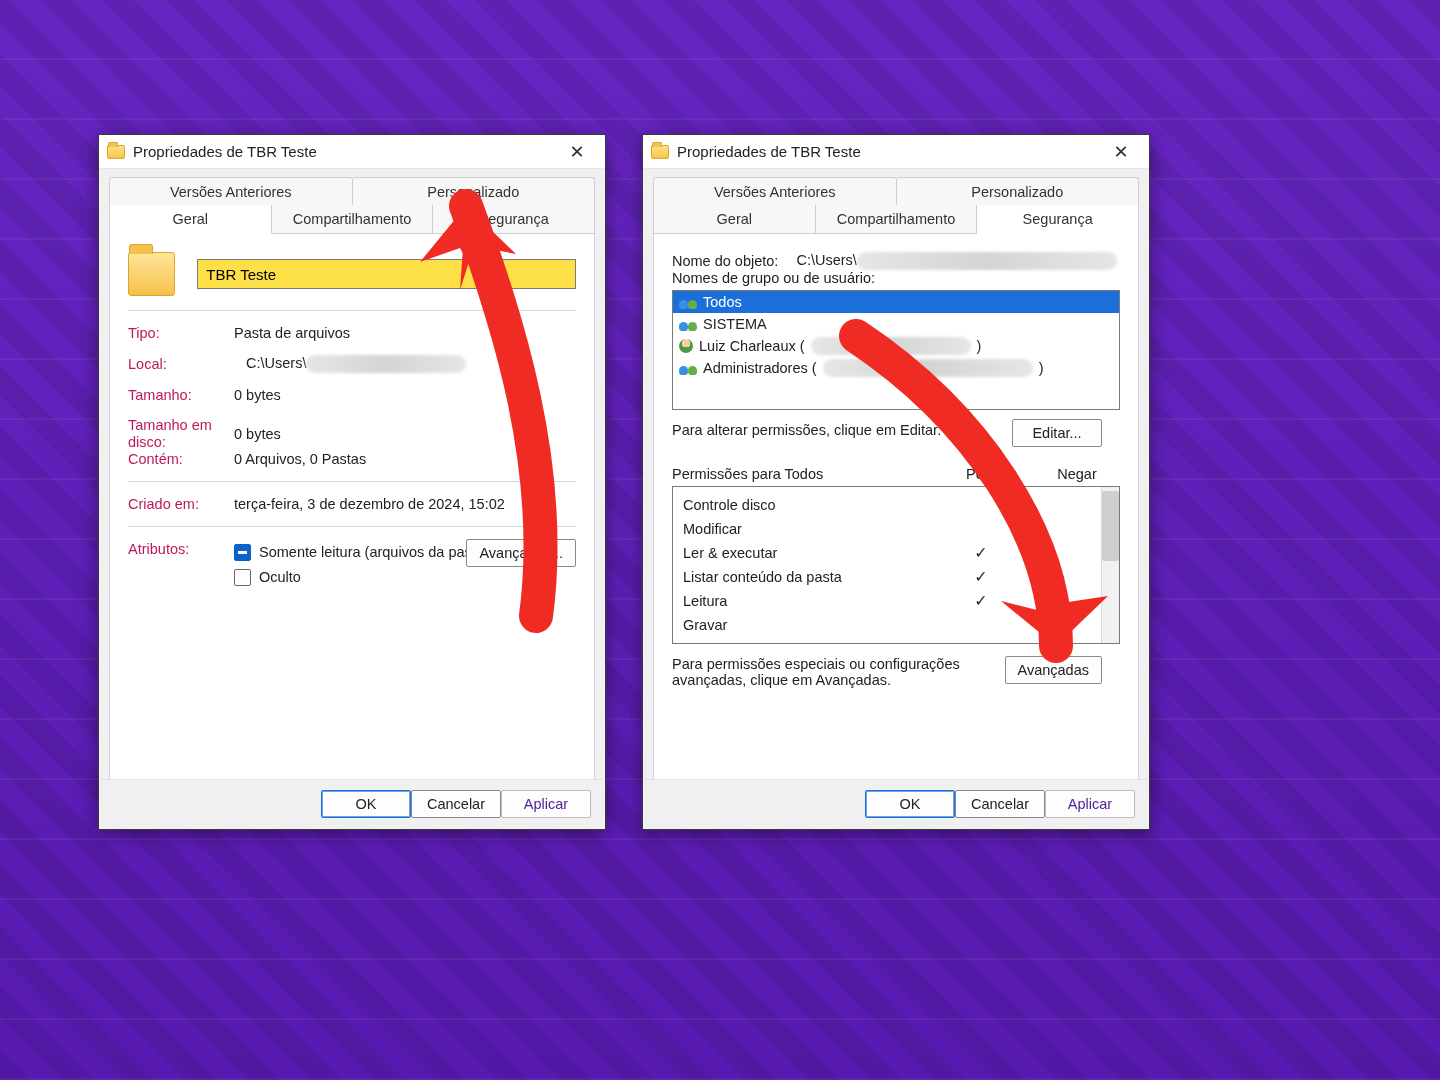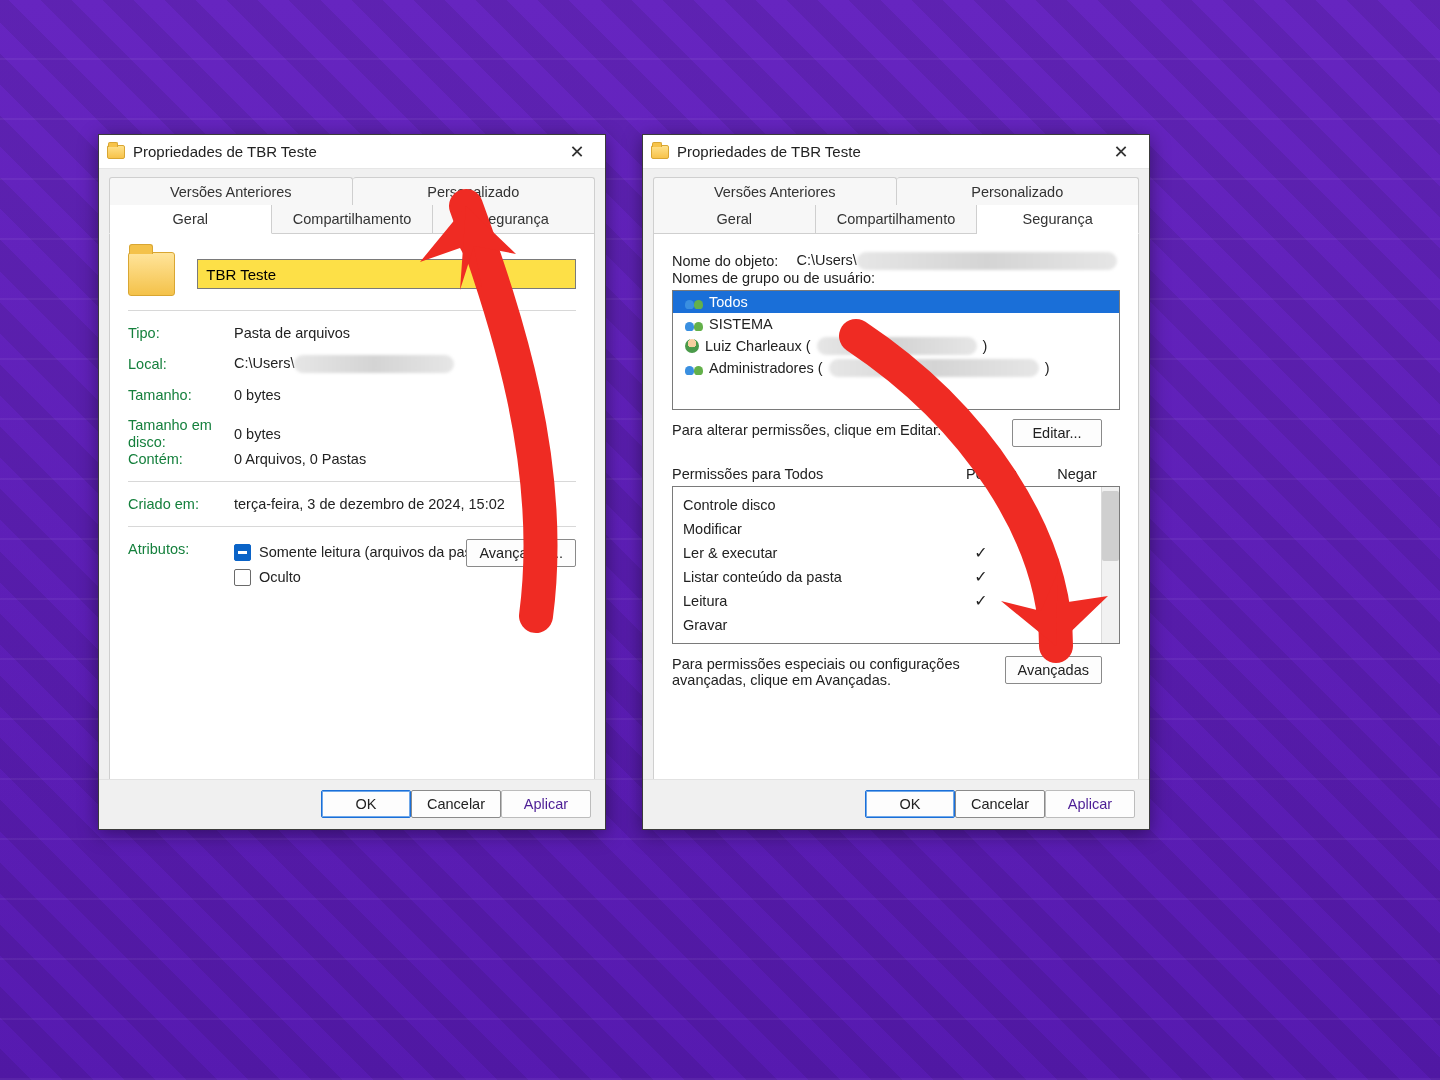--- a/index.html
+++ b/index.html
@@ -90,21 +90,21 @@
     border: 1px solid #cfcfcf;
     border-top: none;
     height: calc(100% - 130px);
     padding: 18px 18px 10px 18px;
     position: relative;
     overflow: hidden;
   }
 
   
   .row { display: flex; align-items: center; }
-  .labelcol { width: 106px; color: #15803d; }
+  .labelcol { width: 106px; color: #be185d; }
   .valcol { flex: 1; }
 
   .big-folder {
     width: 56px; height: 44px;
     background: linear-gradient(#ffe49a,#f4c24a);
     border: 1px solid #d9a632;
     border-radius: 3px; position: relative;
   }
   .big-folder::before {
     content: ""; position: absolute; left: 0; top: -9px;
@@ -153,21 +153,21 @@
     border-top: 1px solid #e2e2e2;
   }
 
   
   .listbox {
     border: 1px solid #7a7a7a; background: #fff; height: 120px;
     overflow: hidden;
   }
   .listbox .item {
     display: flex; align-items: center; gap: 6px;
-    height: 22px; padding: 0 12px; font-size: 14.5px;
+    height: 22px; padding: 0 6px; font-size: 14.5px;
   }
   .listbox .item.sel { background: #1a6fd8; color: #fff; }
   .ico-users {
     width: 18px; height: 14px; position: relative;
   }
   .ico-users::before, .ico-users::after {
     content: ""; position: absolute; bottom: 0; width: 9px; height: 9px;
     border-radius: 50% 50% 40% 40%; 
   }
   .ico-users::before { left: 0; background: #3a8fe0; }
@@ -233,21 +233,21 @@
     <div class="row" style="gap:22px; align-items:center;">
       <span class="big-folder"></span>
       <input class="name-input" value="TBR Teste" style="">
     </div>
     <hr class="sep">
 
     <div class="row" style="margin-bottom:14px;">
       <div class="labelcol">Tipo:</div>
       <div class="valcol">Pasta de arquivos</div>
     </div>
-    <div class="row" style="margin-bottom:14px;">
+    <div class="row" style="margin-bottom:14px;gap:12px;">
       <div class="labelcol">Local:</div>
       <div class="valcol">
         <span>C:\Users\</span><span class="blur-strip"></span>
       </div>
     </div>
     <div class="row" style="margin-bottom:14px;">
       <div class="labelcol">Tamanho:</div>
       <div class="valcol">0 bytes</div>
     </div>
     <div class="row" style="margin-bottom:0;">

